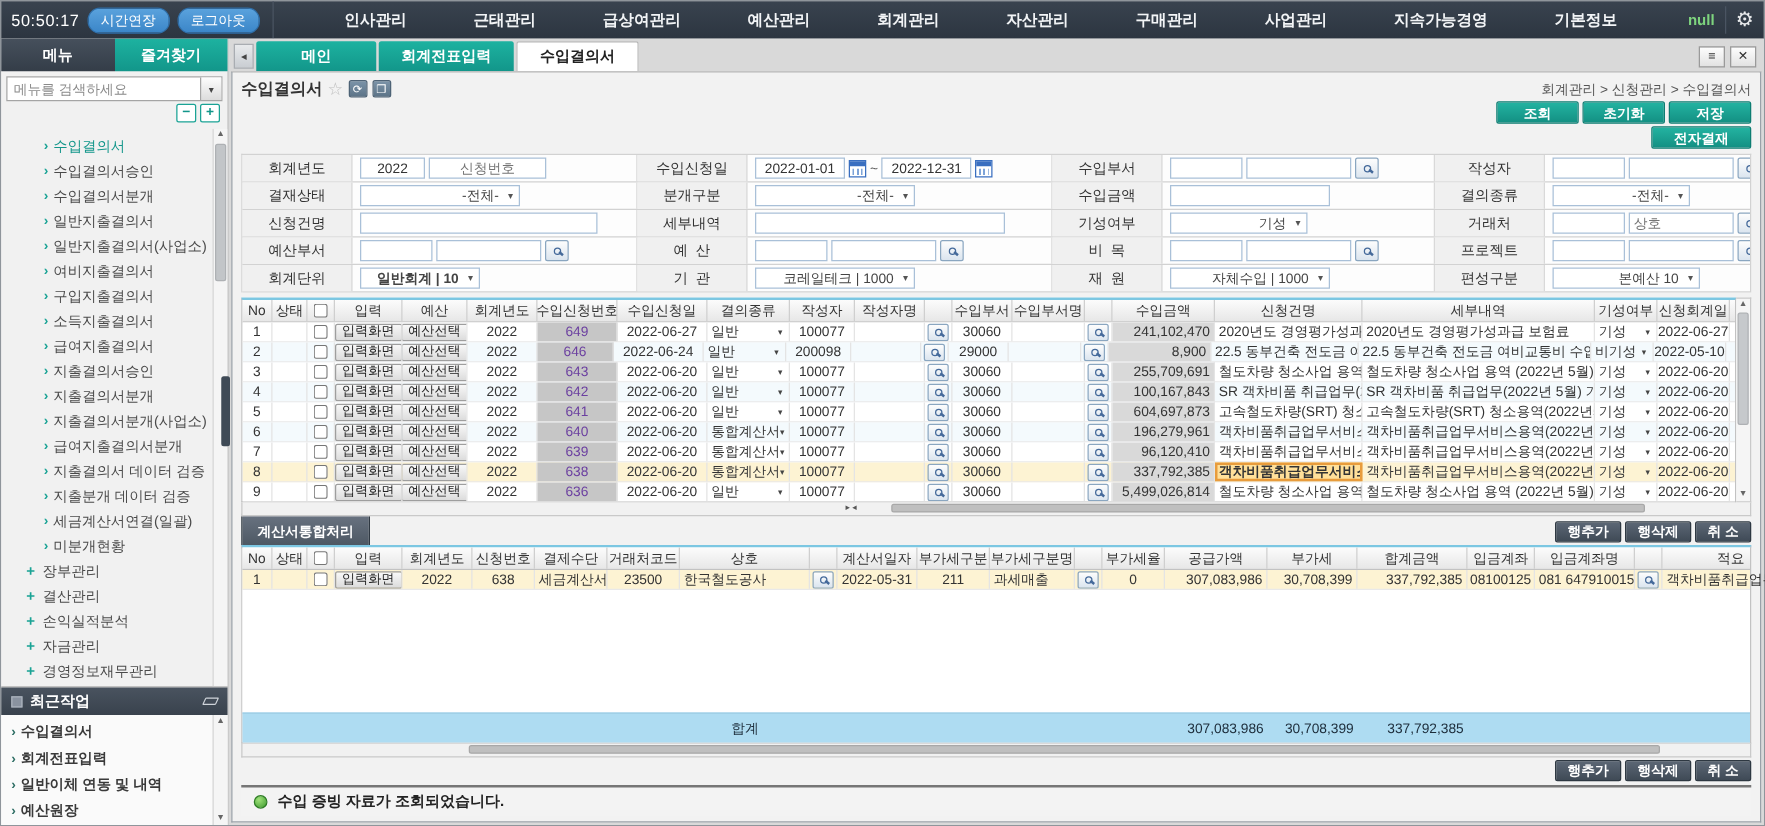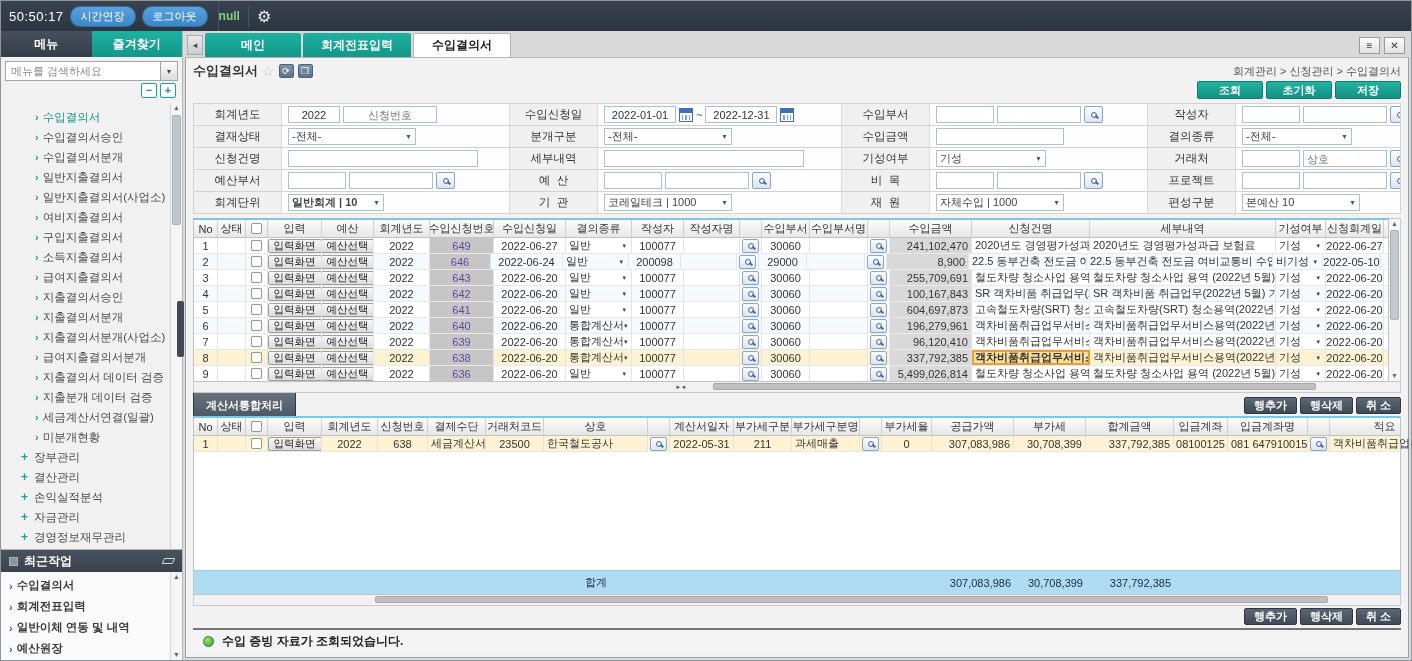--- a/index.html
+++ b/index.html
@@ -80,21 +80,21 @@
   .tbtn.mid { height:19px; }
 
   
   .form { margin-top:2px; border:1px solid #d2d2d2; border-bottom:none; background:#fdfdfd; flex-shrink:0; }
   .form-row { display:flex; height:22px; border-bottom:1px solid #d2d2d2; }
   .f-label { width:88px; flex-shrink:0; background:#f0f0f0; border-right:1px solid #d9d9d9; display:flex; align-items:center; justify-content:center; font-size:11.5px; color:#333; white-space:pre; }
   .f-field { display:flex; align-items:center; gap:3px; padding:0 6px; border-right:1px solid #d9d9d9; overflow:hidden; }
   .f-field.c0 { width:228px; } .f-field.c1 { width:244px; } .f-field.c2 { width:218px; } .f-field.c3 { flex:1; border-right:none; }
   .f-input { height:17px; border:1px solid #a9c0d8; font-size:11px; padding:0 3px; font-family:inherit; color:#333; }
   .f-select { height:17px; border:1px solid #a9c0d8; background:#fff; display:flex; align-items:center; cursor:pointer; }
-  .f-select .v { flex:1; text-align:left; font-size:11px; color:#444; padding:0 3px; white-space:nowrap; }
+  .f-select .v { flex:1; text-align:right; font-size:11px; color:#444; padding:0 3px; white-space:nowrap; }
   .f-select .a { width:13px; font-size:8px; color:#555; text-align:center; }
   .cal { width:14px; height:14px; border:1px solid #3a6fc0; background:#fff; position:relative; flex-shrink:0; cursor:pointer; }
   .cal::before { content:""; position:absolute; top:0; left:0; right:0; height:4px; background:#3a6fc0; }
   .cal::after { content:""; position:absolute; left:2px; top:6px; width:8px; height:5px; background:repeating-linear-gradient(90deg,#7da3d8 0 1.5px,transparent 1.5px 3.5px); }
   .tilde { color:#555; }
   .sbtn { width:19px; height:17px; background:linear-gradient(#fdfdfd,#dbe5ef); border:1px solid #8aa6c0; border-radius:2px; display:flex; align-items:center; justify-content:center; cursor:pointer; flex-shrink:0; }
   .mag { width:6px; height:6px; border:1.5px solid #44699a; border-radius:50%; position:relative; display:inline-block; }
   .mag::after { content:""; position:absolute; width:4px; height:1.5px; background:#44699a; transform:rotate(40deg); right:-3.5px; bottom:-1px; }
 
   
@@ -150,20 +150,32 @@
 <body>
 
 <div id="app">
 
   <div id="topbar">
     <div class="tb-left">
       <span class="tb-timer">50:50:17</span>
       <button class="pill">시간연장</button>
       <button class="pill">로그아웃</button>
     </div>
+    <div class="tb-menus">
+        <div class="tb-menu">인사관리</div>
+        <div class="tb-menu">근태관리</div>
+        <div class="tb-menu">급상여관리</div>
+        <div class="tb-menu">예산관리</div>
+        <div class="tb-menu">회계관리</div>
+        <div class="tb-menu">자산관리</div>
+        <div class="tb-menu">구매관리</div>
+        <div class="tb-menu">사업관리</div>
+        <div class="tb-menu">지속가능경영</div>
+        <div class="tb-menu">기본정보</div>
+      </div>
     <div class="tb-right">
       <span class="tb-user">null</span>
       <span class="tb-gear">⚙</span>
     </div>
   </div>
 
   <div id="layout">
     <div id="sidebar">
       <div class="side-tabs">
         <div class="side-tab menu">메뉴</div>
@@ -325,20 +337,23 @@
           <span class="ptitle">수입결의서</span>
           <span class="star">☆</span>
           <span class="miniico">⟳</span>
           <span class="miniico">❐</span>
           <span class="crumb">회계관리 &gt; 신청관리 &gt; 수입결의서</span>
         </div>
         <div class="hrow2">
           <button class="tbtn">조회</button>
           <button class="tbtn">초기화</button>
           <button class="tbtn">저장</button>
+        </div>
+        <div class="hrow3">
+          <button class="tbtn wide">전자결재</button>
         </div>
 
         <div class="form">
             <div class="form-row">
               <div class="f-label">회계년도</div>
               <div class="f-field c0">
                 <input class="f-input" value="2022" style="width: 52px; text-align: center;">
                 <input class="f-input" placeholder="신청번호" style="width: 94px; text-align: center;">
               </div>
               <div class="f-label">수입신청일</div>

